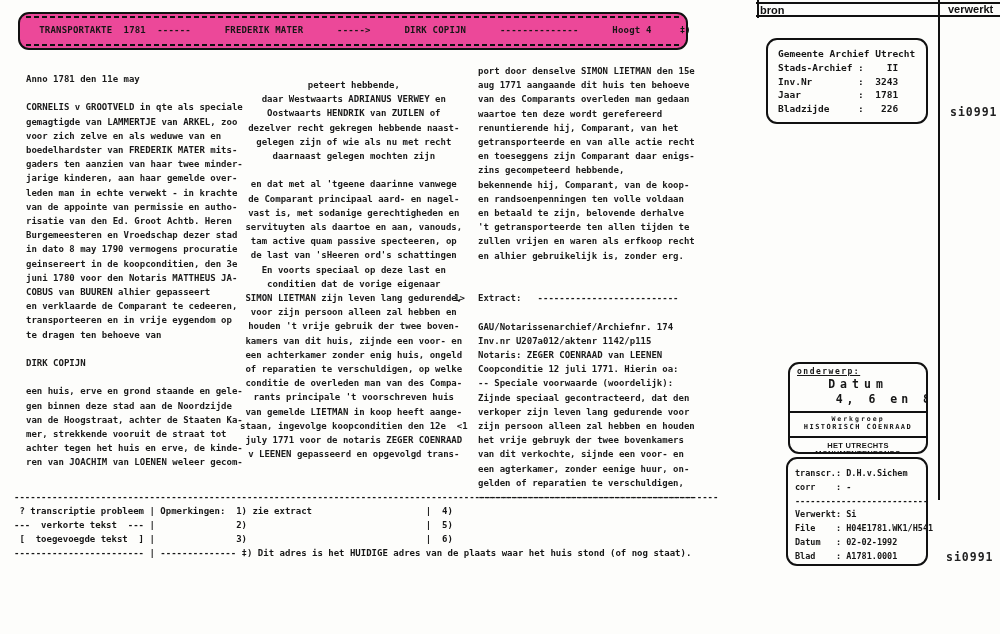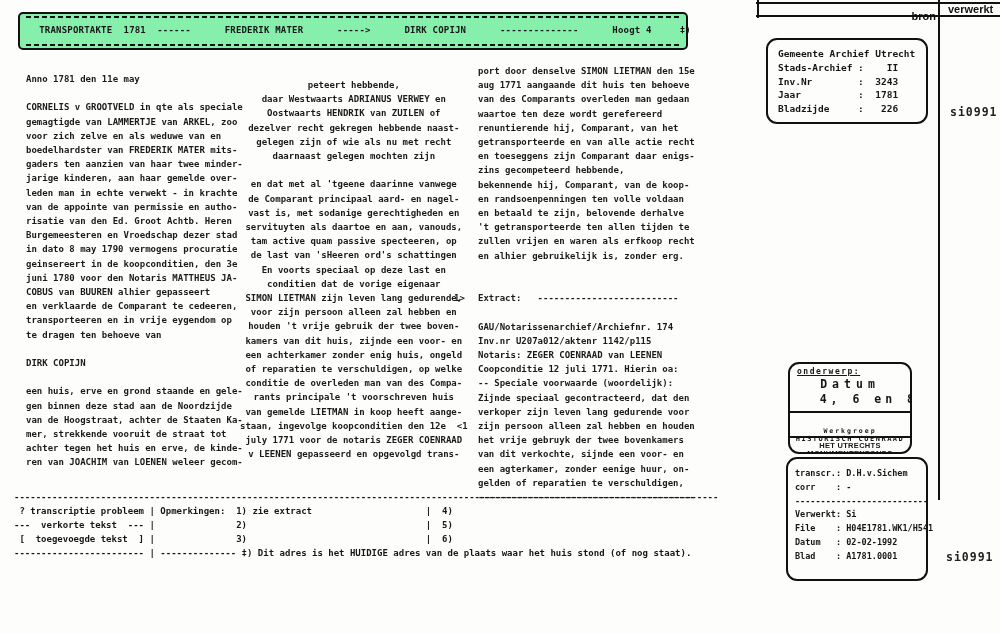--- a/index.html
+++ b/index.html
@@ -9,21 +9,21 @@
     font-family:"DejaVu Sans Mono", monospace;
     color:#161616;
   }
   .abs{position:absolute;}
   pre{margin:0;white-space:pre;}
   .tw{font:700 9px/14.2px "DejaVu Sans Mono", monospace;color:#1a1a1a;}
 
   
   .akte-box{
     left:18px;top:12px;width:666px;height:34px;
-    border:2.5px solid #111;border-radius:5px;background:#86efac;
+    border:2.5px solid #111;border-radius:11px;background:#ec4899;
   }
   .akte-dash{
     position:absolute;left:6px;right:6px;height:2px;
     background:repeating-linear-gradient(90deg,#111 0 5px,transparent 5px 8px);
   }
   .akte-dash.top{top:2px;}
   .akte-dash.bottom{bottom:2px;}
   .akte-title{position:absolute;left:8px;top:10px;font:700 9px/12px "DejaVu Sans Mono", monospace;letter-spacing:0.2px;}
 
   
@@ -34,32 +34,32 @@
   .vline{background:#111;width:2px;}
   .panel-label{font:700 11px/12px "Liberation Sans", sans-serif;color:#111;}
 
   
   .tw-box{
     border:2.5px solid #111;border-radius:11px;background:#fdfdfb;
   }
   .archive-box{left:766px;top:38px;width:162px;height:86px;padding:7px 1px 0 10px;box-sizing:border-box;}
   .archive-box pre{font:700 9.5px/13.8px "DejaVu Sans Mono", monospace;}
 
-  .subject-box{left:788px;top:362px;width:124px;height:92px;box-sizing:border-box;overflow:hidden;}
+  .subject-box{left:788px;top:362px;width:140px;height:92px;box-sizing:border-box;overflow:hidden;}
   .subject-sec1{height:47px;position:relative;}
   .subject-label{position:absolute;left:7px;top:3px;font:700 8px/9px "DejaVu Sans Mono", monospace;letter-spacing:1.5px;text-decoration:underline;}
   .subject-street{position:absolute;left:0;top:14px;width:100%;text-align:center;font:700 11.5px/13px "DejaVu Sans Mono", monospace;letter-spacing:5px;}
   .subject-nums{position:absolute;left:8px;top:29px;width:100%;text-align:right;font:700 11.5px/13px "DejaVu Sans Mono", monospace;letter-spacing:4px;}
-  .subject-sec2{height:25px;border-top:2px solid #111;text-align:center;padding-top:14px;box-sizing:border-box;}
+  .subject-sec2{height:25px;border-top:2px solid #111;text-align:center;padding-top:2px;box-sizing:border-box;}
   .wg1{font:700 6.5px/8px "DejaVu Sans Mono", monospace;letter-spacing:2px;}
   .wg2{font:700 7px/9px "DejaVu Sans Mono", monospace;letter-spacing:1.5px;}
   .subject-sec3{height:18px;border-top:2px solid #111;text-align:center;padding-top:4px;box-sizing:border-box;}
   .org{font:700 7.5px/8px "Liberation Sans", sans-serif;letter-spacing:0.3px;}
 
-  .credits-box{left:786px;top:457px;width:142px;height:124px;padding:8px 0 0 7px;box-sizing:border-box;}
+  .credits-box{left:786px;top:457px;width:142px;height:109px;padding:8px 0 0 7px;box-sizing:border-box;}
   .credits-box pre{font:700 8.5px/13.8px "DejaVu Sans Mono", monospace;}
 
   .stamp{font:700 11.5px/12px "DejaVu Sans Mono", monospace;letter-spacing:1px;color:#222;}
 </style>
 </head>
 <body>
 
 <div class="abs akte-box">
   <div class="akte-dash top"></div>
   <div class="akte-dash bottom"></div>
@@ -158,21 +158,21 @@
  ? transcriptie probleem | Opmerkingen:  1) zie extract                     |  4)
 ---  verkorte tekst  --- |               2)                                 |  5)
  [  toegevoegde tekst  ] |               3)                                 |  6)
 ------------------------ | -------------- ‡) Dit adres is het HUIDIGE adres van de plaats waar het huis stond (of nog staat).</pre>
 
 <div class="abs hline" style="left:756px;top:2px;width:244px;"></div>
 <div class="abs hline" style="left:756px;top:15px;width:244px;"></div>
 <div class="abs vline" style="left:757px;top:0;height:18px;"></div>
 <div class="abs vline" style="left:938px;top:0;height:500px;"></div>
 
-<div class="abs panel-label" style="left:760px;top:4px;width:176px;text-align:right;margin-top:6px;">bron</div>
+<div class="abs panel-label" style="left:760px;top:4px;width:176px;text-align:left;">bron</div>
 <div class="abs panel-label" style="left:948px;top:3px;width:52px;overflow:hidden;">verwerkt</div>
 
 <div class="abs tw-box archive-box">
   <pre>Gemeente Archief Utrecht
 Stads-Archief :    II
 Inv.Nr        :  3243
 Jaar          :  1781
 Bladzijde     :   226</pre>
 </div>
 

